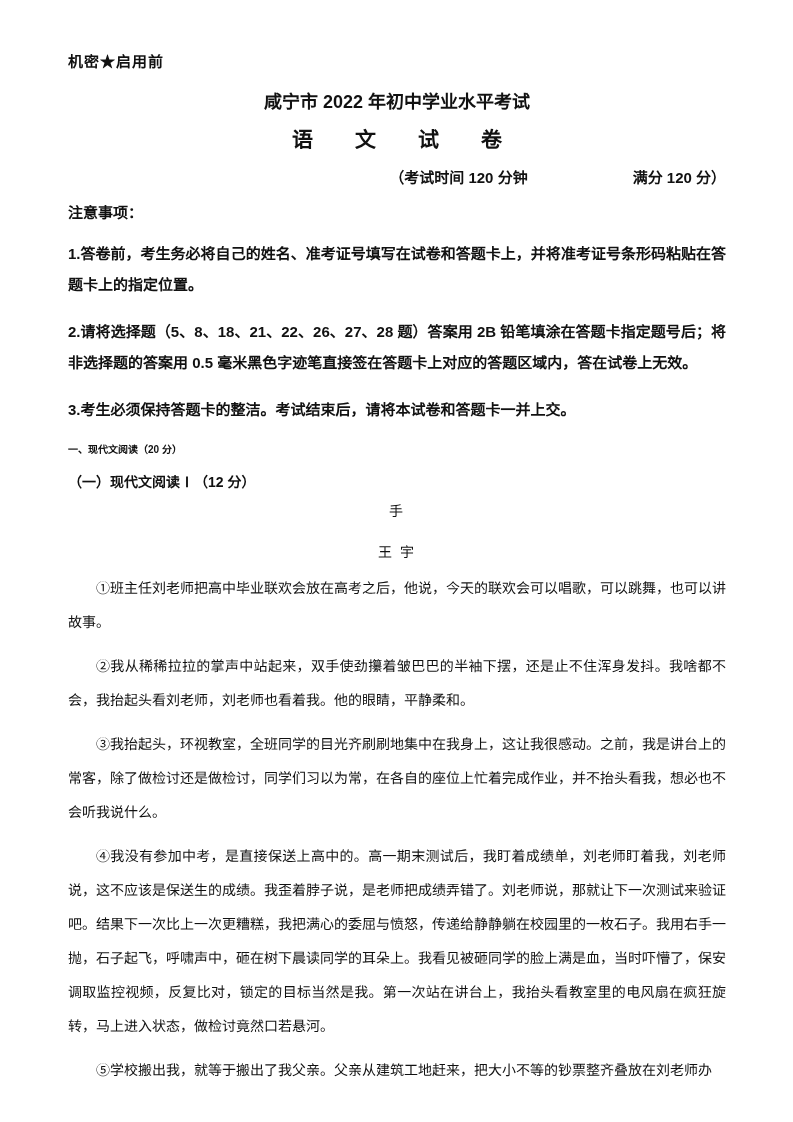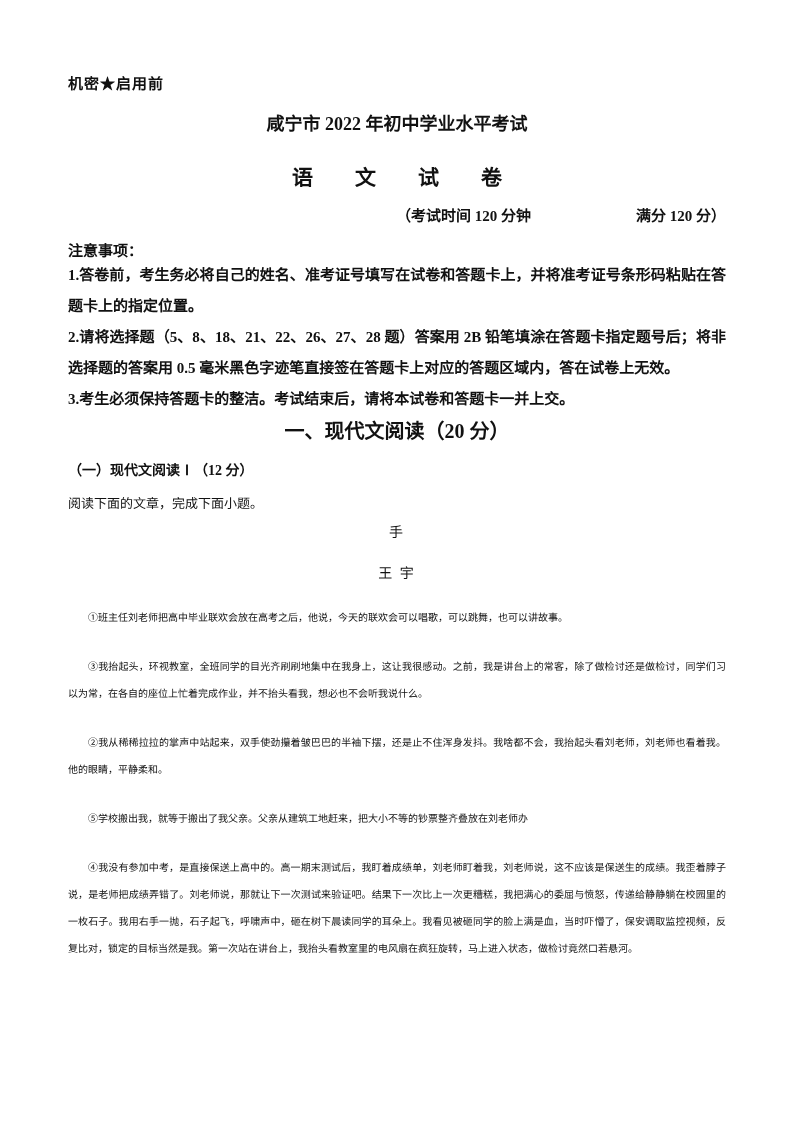--- a/index.html
+++ b/index.html
@@ -7,66 +7,65 @@
     padding: 0;
     background: #ffffff;
   }
   .page {
     position: relative;
     width: 793px;
     height: 1122px;
     margin: 0 auto;
     background: #ffffff;
     box-sizing: border-box;
-    padding: 72px 67px 0 68px;
-    font-family: Liberation Serif, serif;
+    padding: 50px 67px 0 68px;
+    font-family: Liberation Sans, sans-serif;
     color: #111111;
     overflow: hidden;
   }
   .classification {
     font-size: 15px;
     font-weight: bold;
     letter-spacing: 1px;
   }
   .title {
     font-size: 18px;
     font-weight: bold;
     text-align: center;
     margin: 16px 0 0 0;
   }
   .subject {
     font-size: 21px;
     font-weight: bold;
     text-align: center;
-    margin: 26px 0 0 0;
+    margin: 10px 0 0 0;
     white-space: pre;
   }
   .exam-info {
     font-size: 15px;
     font-weight: bold;
     text-align: right;
     margin-top: 13px;
     white-space: pre;
   }
   .notice-heading {
     font-size: 15px;
     font-weight: bold;
     margin-top: 14px;
   }
   .notice {
     font-size: 15px;
     font-weight: bold;
     line-height: 31px;
     text-align: justify;
-    margin: 0 0;
+    margin: 16px 0;
   }
   .section-heading {
-    font-size: 20px;
+    font-size: 10px;
     font-weight: bold;
-    text-align: center;
   }
   .subsection-heading {
     font-size: 14px;
     font-weight: bold;
     margin-top: 15px;
   }
   .instruction {
     font-size: 13px;
     margin: 14px 0 0 0;
   }
@@ -76,25 +75,25 @@
     margin-top: 9px;
     letter-spacing: 2px;
   }
   .article-author {
     font-size: 14px;
     text-align: center;
     margin-top: 21px;
     letter-spacing: 2px;
   }
   .body-para {
-    font-size: 10px;
-    line-height: 27px;
+    font-size: 14px;
+    line-height: 34px;
     text-align: justify;
     text-indent: 2em;
-    margin: 22px 0;
+    margin: 10px 0;
   }
 </style>
 </head>
 <body>
 
 <div class="page">
 
   <div class="classification">机密★启用前</div>
 
   <h1 class="title">咸宁市 2022 年初中学业水平考试</h1>
@@ -108,29 +107,28 @@
   <p class="notice">1.答卷前，考生务必将自己的姓名、准考证号填写在试卷和答题卡上，并将准考证号条形码粘贴在答题卡上的指定位置。</p>
 
   <p class="notice">2.请将选择题（5、8、18、21、22、26、27、28 题）答案用 2B 铅笔填涂在答题卡指定题号后；将非选择题的答案用 0.5 毫米黑色字迹笔直接签在答题卡上对应的答题区域内，答在试卷上无效。</p>
 
   <p class="notice">3.考生必须保持答题卡的整洁。考试结束后，请将本试卷和答题卡一并上交。</p>
 
   <div class="section-heading">一、现代文阅读（20 分）</div>
 
   <div class="subsection-heading">（一）现代文阅读Ⅰ（12 分）</div>
 
-  <p class="instruction">阅读下面的文章，完成下面小题。</p>
 
   <div class="article-title">手</div>
 
   <div class="article-author">王 宇</div>
 
   <p class="body-para">①班主任刘老师把高中毕业联欢会放在高考之后，他说，今天的联欢会可以唱歌，可以跳舞，也可以讲故事。</p>
 
+  <p class="body-para">②我从稀稀拉拉的掌声中站起来，双手使劲攥着皱巴巴的半袖下摆，还是止不住浑身发抖。我啥都不会，我抬起头看刘老师，刘老师也看着我。他的眼睛，平静柔和。</p>
+
   <p class="body-para">③我抬起头，环视教室，全班同学的目光齐刷刷地集中在我身上，这让我很感动。之前，我是讲台上的常客，除了做检讨还是做检讨，同学们习以为常，在各自的座位上忙着完成作业，并不抬头看我，想必也不会听我说什么。</p>
 
-  <p class="body-para">②我从稀稀拉拉的掌声中站起来，双手使劲攥着皱巴巴的半袖下摆，还是止不住浑身发抖。我啥都不会，我抬起头看刘老师，刘老师也看着我。他的眼睛，平静柔和。</p>
+  <p class="body-para">④我没有参加中考，是直接保送上高中的。高一期末测试后，我盯着成绩单，刘老师盯着我，刘老师说，这不应该是保送生的成绩。我歪着脖子说，是老师把成绩弄错了。刘老师说，那就让下一次测试来验证吧。结果下一次比上一次更糟糕，我把满心的委屈与愤怒，传递给静静躺在校园里的一枚石子。我用右手一抛，石子起飞，呼啸声中，砸在树下晨读同学的耳朵上。我看见被砸同学的脸上满是血，当时吓懵了，保安调取监控视频，反复比对，锁定的目标当然是我。第一次站在讲台上，我抬头看教室里的电风扇在疯狂旋转，马上进入状态，做检讨竟然口若悬河。</p>
 
   <p class="body-para">⑤学校搬出我，就等于搬出了我父亲。父亲从建筑工地赶来，把大小不等的钞票整齐叠放在刘老师办</p>
-
-  <p class="body-para">④我没有参加中考，是直接保送上高中的。高一期末测试后，我盯着成绩单，刘老师盯着我，刘老师说，这不应该是保送生的成绩。我歪着脖子说，是老师把成绩弄错了。刘老师说，那就让下一次测试来验证吧。结果下一次比上一次更糟糕，我把满心的委屈与愤怒，传递给静静躺在校园里的一枚石子。我用右手一抛，石子起飞，呼啸声中，砸在树下晨读同学的耳朵上。我看见被砸同学的脸上满是血，当时吓懵了，保安调取监控视频，反复比对，锁定的目标当然是我。第一次站在讲台上，我抬头看教室里的电风扇在疯狂旋转，马上进入状态，做检讨竟然口若悬河。</p>
 
 </div>
 
 </body></html>

